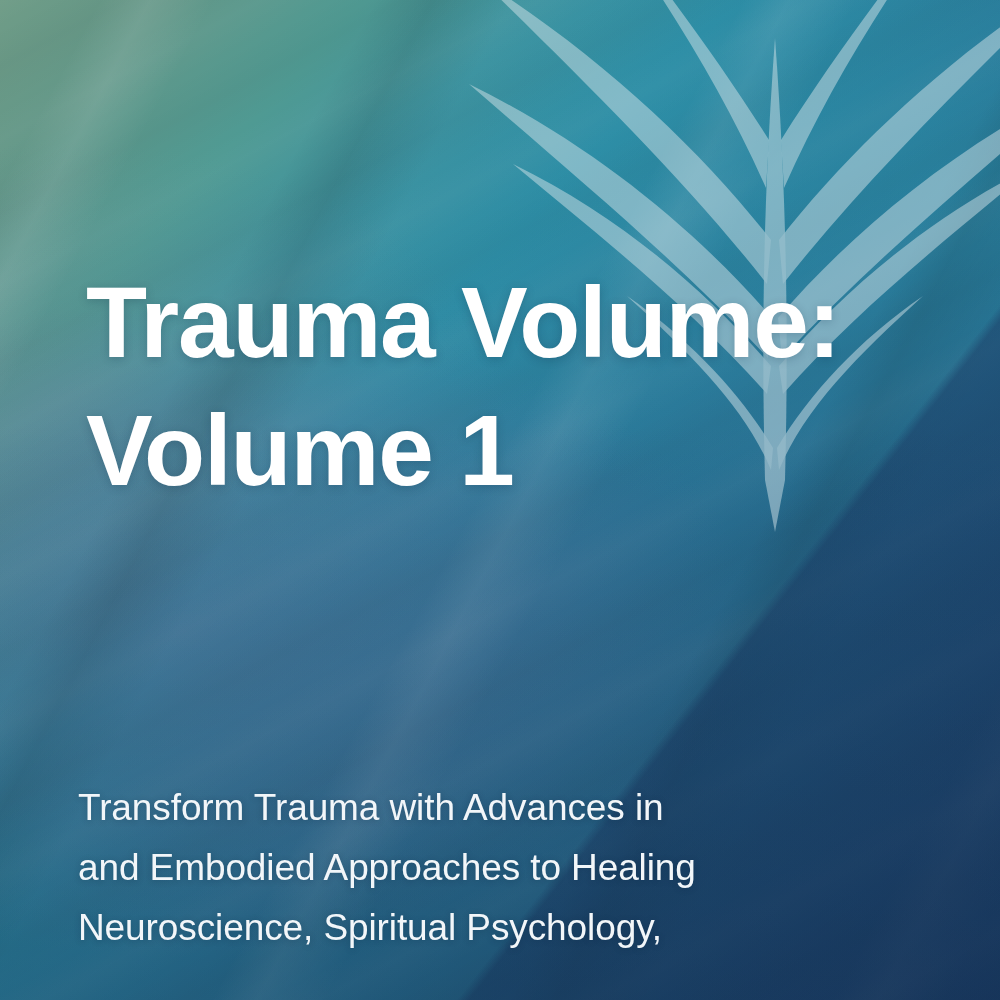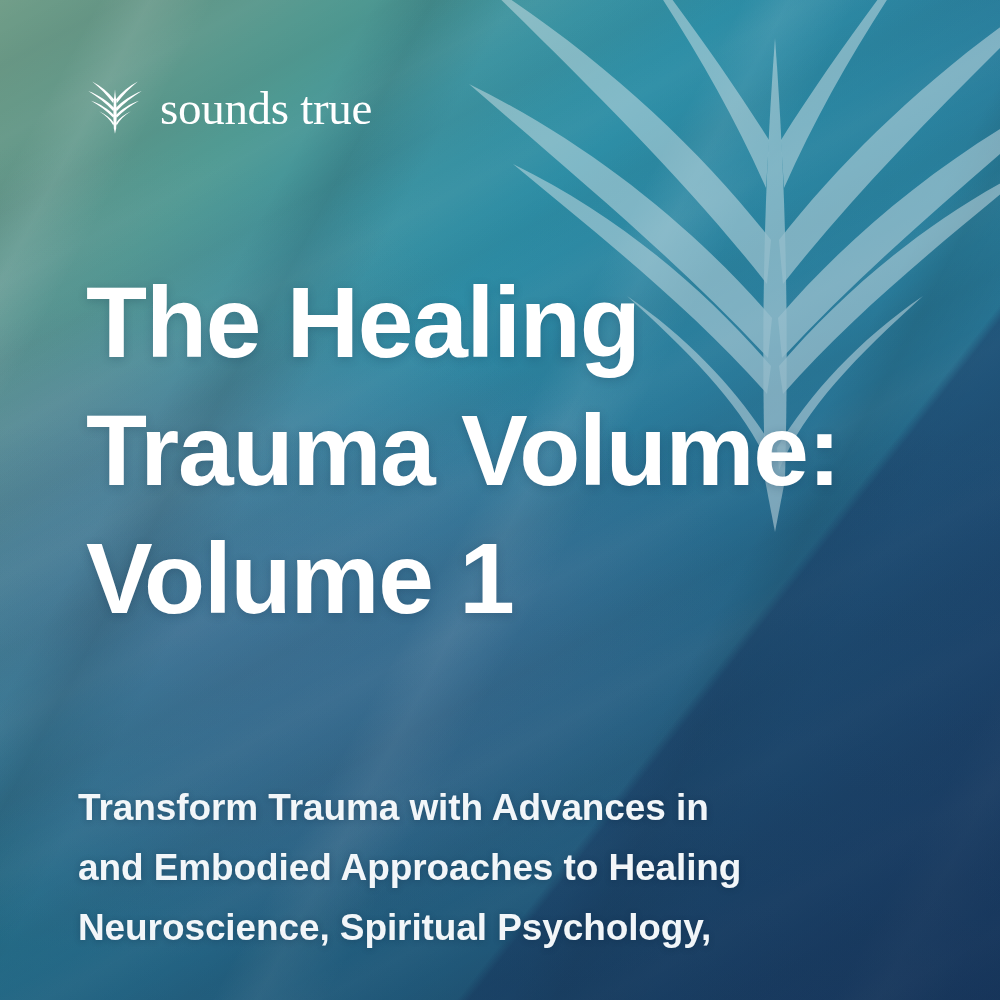--- a/index.html
+++ b/index.html
@@ -119,21 +119,21 @@
     position:absolute;
     left:78px; top:778px;
     width:860px;
     color:#f2f6f9;
     font-size:37px;
     font-weight:normal;
     line-height:60px;
     letter-spacing:-0.1px;
     text-shadow:0 1px 6px rgba(10,32,56,0.28);
   }
-  .subtitle .ln{ display:block; white-space:nowrap;font-weight:bold; }
+  .subtitle .ln{ display:block; white-space:nowrap; }
 </style>
 </head>
 <body>
 
 <div class="cover">
 
   <div class="bg-base"></div>
   <div class="bg-haze"></div>
   <div class="bg-bands"></div>
   <div class="bg-streaks"></div>
@@ -156,44 +156,22 @@
         <path d="M323 430 C 397 344, 500 258, 626 196 C 520 288, 416 374, 327 470 Z"></path>
         <path d="M324 352 C 394 262, 494 168, 614  92 C 508 196, 408 294, 328 396 Z"></path>
         <path d="M326 252 C 386 156, 464  56, 534 -34 C 454  74, 382 180, 329 300 Z"></path>
         <path d="M322 560 C 354 506, 404 452, 468 408 C 402 468, 350 520, 324 582 Z"></path>
 
         <path d="M320 150 C 331 300, 334 436, 330 592 L 320 644 L 310 592 C 306 436, 309 300, 320 150 Z"></path>
       </g>
     </svg>
   </div>
 
-  <div class="logo">
-    <span class="logo-mark">
-      <svg viewBox="0 0 64 64" xmlns="http://www.w3.org/2000/svg" aria-hidden="true">
-        <g fill="#ffffff">
-
-          <path d="M31.2 40.5 C 25.0 34.4, 17.0 28.8, 7.2 25.6 C 15.8 30.8, 23.8 36.2, 30.2 43.2 Z"></path>
-          <path d="M31.2 33.0 C 24.6 26.0, 15.4 19.6, 4.4 15.4 C 13.8 21.4, 23.0 28.0, 30.3 36.4 Z"></path>
-          <path d="M31.0 24.0 C 25.2 17.0, 17.6 10.4,  8.4  5.6 C 16.4 12.4, 24.2 19.6, 30.2 28.2 Z"></path>
-          <path d="M31.0 48.4 C 27.6 43.6, 22.4 39.4, 15.6 36.4 C 22.4 41.0, 27.6 45.6, 30.3 51.2 Z"></path>
-
-          <path d="M32.8 40.5 C 39.0 34.4, 47.0 28.8, 56.8 25.6 C 48.2 30.8, 40.2 36.2, 33.8 43.2 Z"></path>
-          <path d="M32.8 33.0 C 39.4 26.0, 48.6 19.6, 59.6 15.4 C 50.2 21.4, 41.0 28.0, 33.7 36.4 Z"></path>
-          <path d="M33.0 24.0 C 38.8 17.0, 46.4 10.4, 55.6  5.6 C 47.6 12.4, 39.8 19.6, 33.8 28.2 Z"></path>
-          <path d="M33.0 48.4 C 36.4 43.6, 41.6 39.4, 48.4 36.4 C 41.6 41.0, 36.4 45.6, 33.7 51.2 Z"></path>
-
-          <path d="M32 14 C 33.6 26, 34.2 40, 33.2 54.0 L 32 59.6 L 30.8 54.0 C 29.8 40, 30.4 26, 32 14 Z"></path>
-        </g>
-      </svg>
-    </span>
-    <span class="logo-word">sounds true</span>
-  </div>
 
   <h1 class="title">
-    <span class="ln">The Healing</span>
     <span class="ln">Trauma Volume:</span>
     <span class="ln">Volume 1</span>
   </h1>
 
   <p class="subtitle">
     <span class="ln">Transform Trauma with Advances in</span>
     <span class="ln">and Embodied Approaches to Healing</span>
     <span class="ln">Neuroscience, Spiritual Psychology,</span>
   </p>
 

